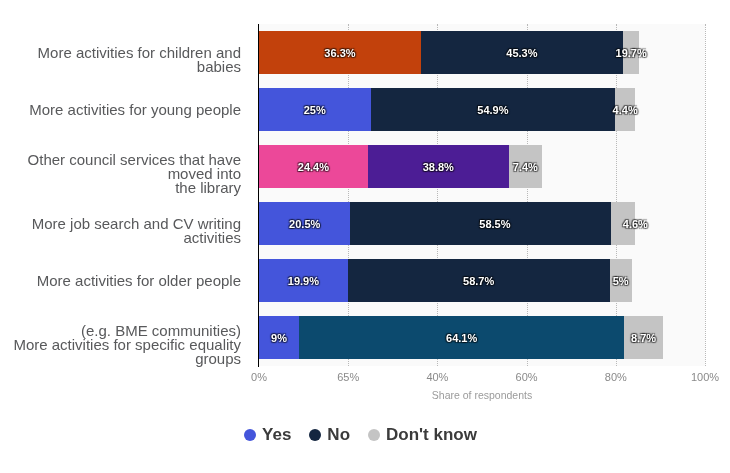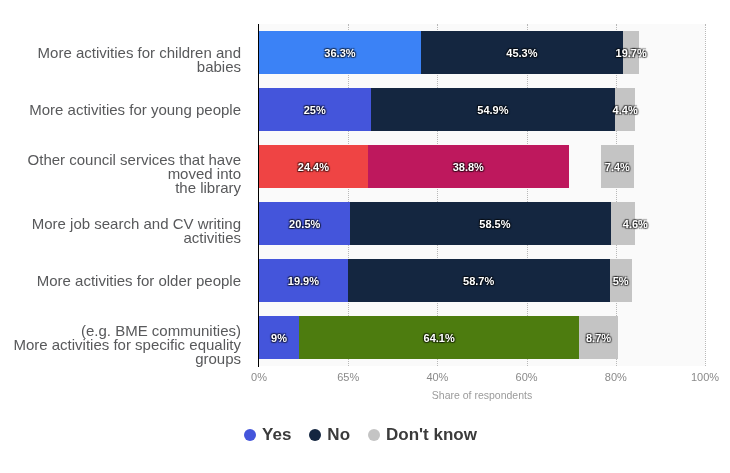--- a/index.html
+++ b/index.html
@@ -184,21 +184,21 @@
     <div class="plot-bg"></div>
     <div class="gridlines" id="gridlines">
         <div class="gridline" style="left: 89.2px;"></div>
         <div class="gridline" style="left: 178.4px;"></div>
         <div class="gridline" style="left: 267.6px;"></div>
         <div class="gridline" style="left: 356.8px;"></div>
         <div class="gridline" style="left: 446px;"></div>
       </div>
     <div class="rows" id="rows">
         <div class="row" style="top: 7px; height: 43px;">
-          <div class="seg seg-yes" style="width: 161.898px; background: #3b82f6; text-align: right;">
+          <div class="seg seg-yes" style="width: 161.898px; background: #c2410c; text-align: right;">
             <span class="seg-label">36.3%</span>
           </div>
           <div class="seg seg-no" style="width: 202.038px; background: rgb(20, 38, 64);">
             <span class="seg-label">45.3%</span>
           </div>
           <div class="seg seg-dk" style="width: 16.502px; background: rgb(196, 196, 196);">
             <span class="seg-label">19.7%</span>
           </div>
         </div>
         <div class="row" style="top: 64px; height: 43px;">
@@ -206,27 +206,27 @@
             <span class="seg-label">25%</span>
           </div>
           <div class="seg seg-no" style="width: 244.854px; background: rgb(20, 38, 64);">
             <span class="seg-label">54.9%</span>
           </div>
           <div class="seg seg-dk" style="width: 19.624px; background: rgb(196, 196, 196);">
             <span class="seg-label">4.4%</span>
           </div>
         </div>
         <div class="row" style="top: 121px; height: 43px;">
-          <div class="seg seg-yes" style="width: 108.824px; background: #ef4444;">
+          <div class="seg seg-yes" style="width: 108.824px; background: #ec4899;">
             <span class="seg-label">24.4%</span>
           </div>
-          <div class="seg seg-no" style="width: 201px; background: #be185d;">
+          <div class="seg seg-no" style="width: 141px; background: #4c1d95;">
             <span class="seg-label">38.8%</span>
           </div>
-          <div class="seg seg-dk" style="width: 33.004px; background: rgb(196, 196, 196); margin-left: 32px;">
+          <div class="seg seg-dk" style="width: 33.004px; background: rgb(196, 196, 196);">
             <span class="seg-label">7.4%</span>
           </div>
         </div>
         <div class="row" style="top: 178px; height: 43px;">
           <div class="seg seg-yes" style="width: 91.43px; background: rgb(68, 85, 219);">
             <span class="seg-label">20.5%</span>
           </div>
           <div class="seg seg-no" style="width: 260.91px; background: rgb(20, 38, 64); padding-left: 28px;">
             <span class="seg-label">58.5%</span>
           </div>
@@ -242,21 +242,21 @@
             <span class="seg-label">58.7%</span>
           </div>
           <div class="seg seg-dk" style="width: 22.3px; background: rgb(196, 196, 196);">
             <span class="seg-label">5%</span>
           </div>
         </div>
         <div class="row" style="top: 292px; height: 43px;">
           <div class="seg seg-yes" style="width: 40.14px; background: rgb(68, 85, 219);">
             <span class="seg-label">9%</span>
           </div>
-          <div class="seg seg-no" style="width: 280px; background: #4d7c0f;">
+          <div class="seg seg-no" style="width: 325px; background: #0c4a6e;">
             <span class="seg-label">64.1%</span>
           </div>
           <div class="seg seg-dk" style="width: 38.802px; background: rgb(196, 196, 196);">
             <span class="seg-label">8.7%</span>
           </div>
         </div>
       </div>
   </div>
 
   <div class="y-axis-line"></div>

